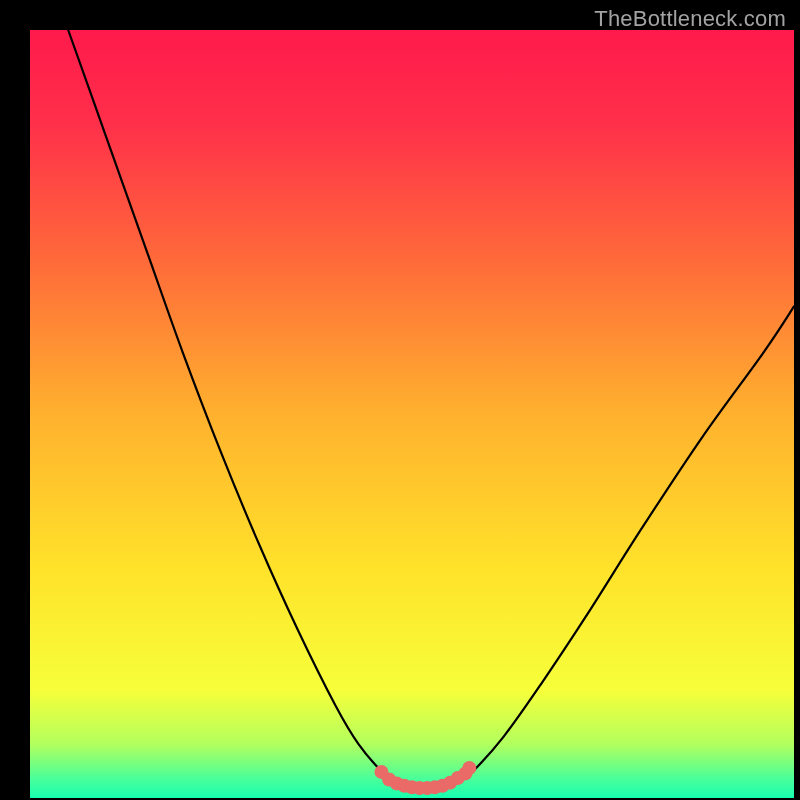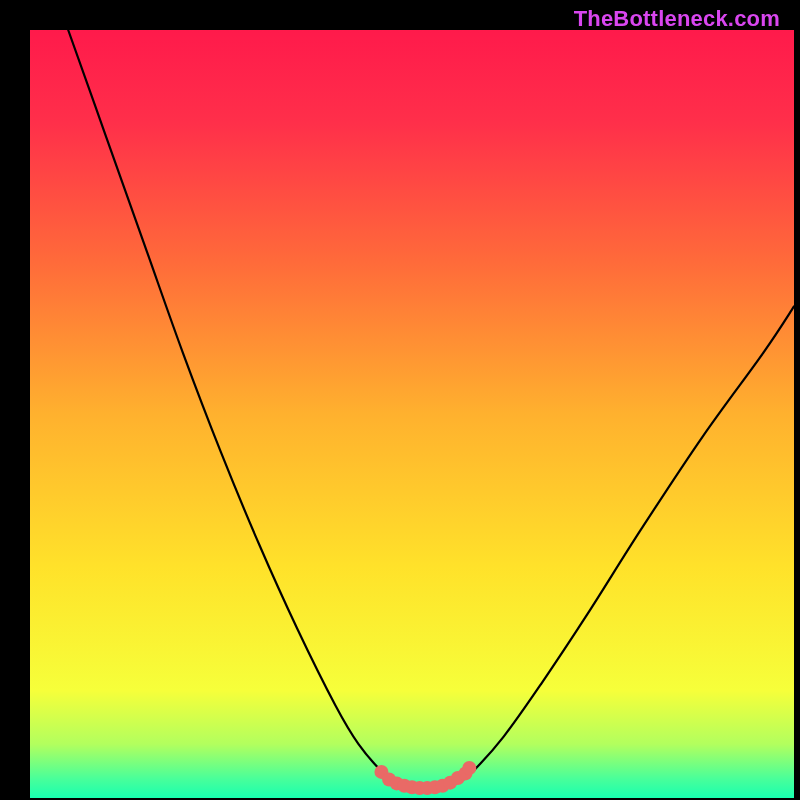--- a/index.html
+++ b/index.html
@@ -12,25 +12,25 @@
   }
   .chart-container {
     position: relative;
     width: 800px;
     height: 800px;
     background: #000;
   }
   .attribution {
     position: absolute;
     top: 6px;
-    right: 20px;
+    right: 14px;
     font-family: Arial, Helvetica, sans-serif;
     font-size: 22px;
-    font-weight: 700;
-    color: #d946ef;
+    font-weight: 400;
+    color: #a3a3a3;
     letter-spacing: 0.2px;
     z-index: 10;
   }
   svg {
     position: absolute;
     top: 0;
     left: 0;
   }
 </style>
 </head>

